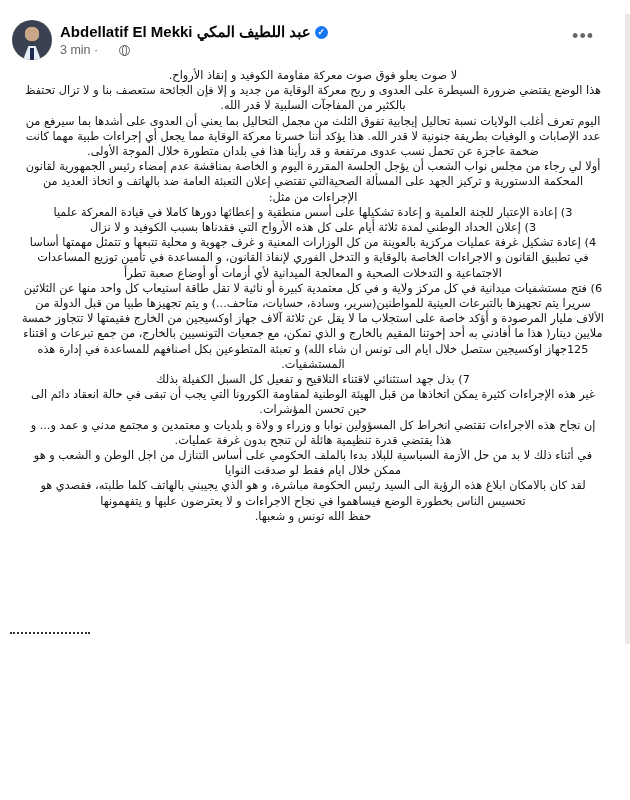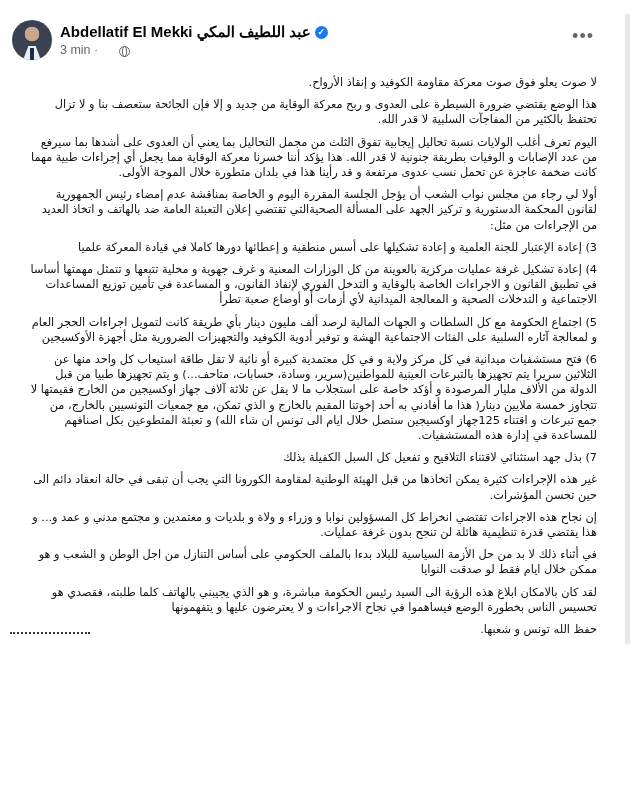--- a/index.html
+++ b/index.html
@@ -6,26 +6,26 @@
     body { width:630px; height:800px; overflow:hidden; position:relative; font-family:"Liberation Sans", sans-serif; color:#050505; }
     .post { position:absolute; left:0; top:0; width:622px; height:640px; background:#fff; }
     .right-edge { position:absolute; right:0; top:14px; width:5px; height:630px; background:#e9e9e9; }
     .header { position:absolute; left:12px; top:18px; right:20px; height:44px; display:flex; align-items:center; }
     .avatar { width:40px; height:40px; border-radius:50%; background:radial-gradient(circle at 50% 35%, #c9a58a 0 22%, #3a4150 23% 100%); overflow:hidden; position:relative; flex:none; }
     .avatar .shirt { position:absolute; left:11px; bottom:0; width:18px; height:14px; background:#e8eef5; clip-path:polygon(30% 0, 70% 0, 100% 100%, 0 100%); }
     .avatar .tie { position:absolute; left:18px; bottom:0; width:4px; height:12px; background:#1d2a4d; }
     .meta { margin-left:8px; display:flex; flex-direction:column; }
     .name-row { display:flex; align-items:center; gap:4px; font-size:15px; font-weight:bold; color:#050505; }
     .verified { width:13px; height:13px; border-radius:50%; background:#1877f2; color:#fff; font-size:9px; line-height:13px; text-align:center; font-weight:bold; }
-    .time-row { font-size:12.5px; color:#65676b; margin-top:2px; display:flex; align-items:flex-end; gap:21px; }
+    .time-row { font-size:12.5px; color:#65676b; margin-top:2px; display:flex; align-items:center; gap:21px; }
     .globe { width:11px; height:11px; border:1.5px solid #65676b; border-radius:50%; box-sizing:border-box; position:relative; }
     .globe::after { content:""; position:absolute; left:2px; top:-1px; width:3px; height:9px; border:1px solid #65676b; border-radius:50%; }
     .more { position:absolute; right:8px; top:8px; font-size:18px; color:#65676b; letter-spacing:1px; }
     .body-text { position:absolute; left:22px; right:18px; top:68px; direction:rtl; text-align:right; font-family:"DejaVu Sans", sans-serif; font-size:11.3px; line-height:15.2px; color:#111; }
-    .body-text p { margin:7px; }
+    .body-text p { margin:0;text-align:center; }
     .cut { position:absolute; left:10px; top:632px; width:80px; height:2px; border-top:2px dotted #333; }
   </style>
 </head>
 <body>
 
 <div class="post">
   <div class="header">
     <div class="avatar">
         <div class="shirt"></div>
         <div class="tie"></div>
@@ -42,22 +42,22 @@
     </div>
     <div class="more">•••</div>
   </div>
 
   <div class="body-text">
     <p>لا صوت يعلو فوق صوت معركة مقاومة الكوفيد و إنقاذ الأرواح.</p>
     <p>هذا الوضع يقتضي ضرورة السيطرة على العدوى و ربح معركة الوقاية من جديد و إلا فإن الجائحة ستعصف بنا و لا تزال تحتفظ بالكثير من المفاجآت السلبية لا قدر الله.</p>
     <p>اليوم تعرف أغلب الولايات نسبة تحاليل إيجابية تفوق الثلث من مجمل التحاليل بما يعني أن العدوى على أشدها بما سيرفع من عدد الإصابات و الوفيات بطريقة جنونية لا قدر الله. هذا يؤكد أننا خسرنا معركة الوقاية مما يجعل أي إجراءات طبية مهما كانت ضخمة عاجزة عن تحمل نسب عدوى مرتفعة و قد رأينا هذا في بلدان متطورة خلال الموجة الأولى.</p>
     <p>أولا لي رجاء من مجلس نواب الشعب أن يؤجل الجلسة المقررة اليوم و الخاصة بمناقشة عدم إمضاء رئيس الجمهورية لقانون المحكمة الدستورية و تركيز الجهد على المسألة الصحيةالتي تقتضي إعلان التعبئة العامة ضد بالهاتف و اتخاذ العديد من الإجراءات من مثل:</p>
     <p>3)  إعادة الإعتبار للجنة العلمية و إعادة تشكيلها  على أسس منطقية و إعطائها دورها كاملا في قيادة المعركة علميا</p>
+    <p>3)  إعلان الحداد الوطني لمدة ثلاثة أيام على كل هذه الأرواح التي فقدناها بسبب الكوفيد و لا نزال</p>
     <p>4) إعادة تشكيل غرفة عمليات مركزية بالعوينة من كل الوزارات المعنية و غرف جهوية و محلية تتبعها و تتمثل مهمتها أساسا في تطبيق القانون و الاجراءات الخاصة بالوقاية و التدخل الفوري لإنفاذ القانون، و المساعدة في تأمين توزيع المساعدات الاجتماعية و التدخلات الصحية و المعالجة الميدانية لأي أزمات أو أوضاع صعبة تطرأ</p>
-    <p>5)  اجتماع الحكومة مع كل السلطات و الجهات المالية لرصد ألف مليون دينار بأي طريقة كانت لتمويل اجراءات الحجر العام و لمعالجة آثاره السلبية على الفئات الاجتماعية الهشة و توفير أدوية الكوفيد والتجهيزات الضرورية مثل أجهزة الأوكسيجين</p>
     <p>6)  فتح مستشفيات ميدانية في كل مركز ولاية و في كل معتمدية كبيرة أو نائية لا تقل طاقة استيعاب كل واحد منها عن الثلاثين سريرا يتم تجهيزها بالتبرعات العينية للمواطنين(سرير، وسادة، حسابات، متاحف...)  و يتم تجهيزها طبيا من قبل الدولة من الألاف مليار المرصودة و أؤكد خاصة على استجلاب ما لا يقل عن ثلاثة آلاف جهاز اوكسيجين من الخارج فقيمتها لا تتجاوز خمسة ملايين دينار( هذا ما أفادني به أحد إخوتنا المقيم بالخارج و الذي تمكن، مع جمعيات التونسيين بالخارج، من جمع تبرعات و اقتناء 125جهاز اوكسيجين ستصل خلال ايام الى تونس ان شاء الله) و تعبئة المتطوعين بكل اصنافهم للمساعدة في إدارة هذه المستشفيات.</p>
     <p>7)  بذل جهد استثنائي لاقتناء التلاقيح و تفعيل كل السبل الكفيلة بذلك</p>
     <p>غير هذه الإجراءات كثيرة يمكن اتخاذها من قبل الهيئة الوطنية لمقاومة الكورونا التي يجب أن تبقى في حالة  انعقاد دائم الى حين تحسن المؤشرات.</p>
     <p>إن نجاح هذه الاجراءات تقتضي انخراط كل المسؤولين نوابا و وزراء و ولاة و بلديات و معتمدين و مجتمع مدني و عمد و... و هذا يقتضي قدرة تنظيمية هائلة لن تنجح بدون غرفة عمليات.</p>
     <p>في أثناء ذلك لا بد من حل الأزمة السياسية للبلاد بدءا بالملف الحكومي على أساس التنازل من اجل الوطن و الشعب و هو ممكن خلال ايام فقط لو صدقت النوايا</p>
     <p>لقد كان بالامكان ابلاغ هذه الرؤية الى السيد  رئيس الحكومة مباشرة، و هو الذي يجيبني بالهاتف كلما طلبته، فقصدي هو تحسيس الناس بخطورة الوضع فيساهموا في نجاح الاجراءات و لا يعترضون عليها و يتفهمونها</p>
     <p>حفظ الله تونس و شعبها.</p>
   </div>
   <div class="cut"></div>
 </div>

